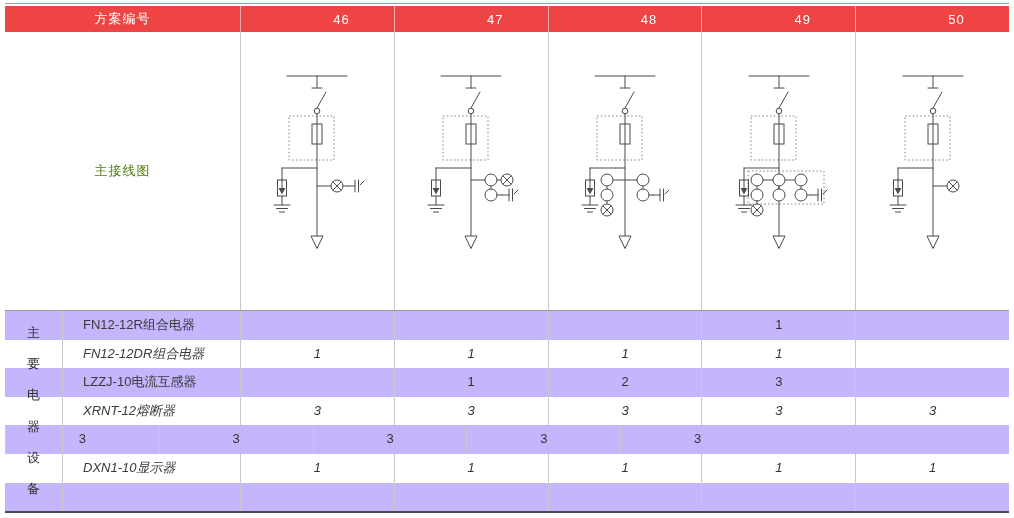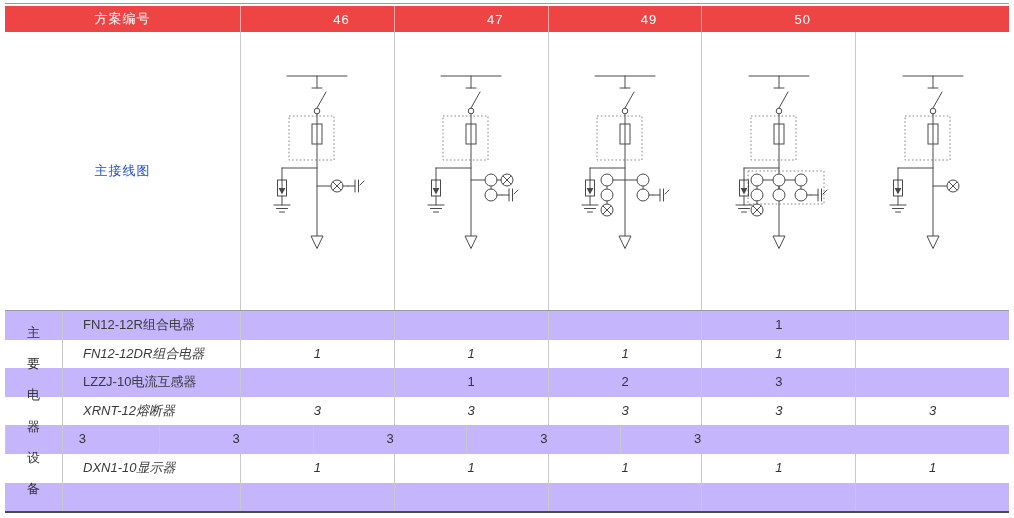--- a/index.html
+++ b/index.html
@@ -21,21 +21,21 @@
     letter-spacing: 1px;
   }
   .c0 { width: 235px; }
   .cs { width: 153.8px; padding-left: 48px; }
   .hdr .cs { border-left: 1px solid rgba(255,255,255,0.55); }
 
   
   .diagrow { display: flex; height: 278px; background: #ffffff; }
   .dlabel {
     width: 235px; display: flex; align-items: center; justify-content: center;
-    font-size: 13px; color: #1d4ed8; letter-spacing: 1px;
+    font-size: 13px; color: #4d7c0f; letter-spacing: 1px;
   }
   .dcell {
     width: 153.8px; border-left: 1px solid #c9c9c9;
     display: flex; justify-content: center; align-items: flex-start;
     padding-top: 36px;
   }
   .rule-mid { border-top: 1px solid #9b9b9b; height: 0; }
 
   
   .equip { position: relative; }
@@ -70,20 +70,21 @@
 </head>
 <body>
 
 <div class="page">
   <div class="rule-top"></div>
 
   <div class="hdr">
     <div class="c0 hcell">方案编号</div>
     <div class="cs hcell">46</div>
     <div class="cs hcell">47</div>
+    <div class="cs hcell">48</div>
     <div class="cs hcell">49</div>
     <div class="cs hcell">50</div>
   </div>
 
   <div class="diagrow">
     <div class="dlabel">主接线图</div>
     <div class="dcell">
       <svg class="diag" width="150" height="215" viewBox="0 0 150 215">
           <line x1="45" y1="8" x2="105" y2="8" class="ln"></line>
           <line x1="75" y1="8" x2="75" y2="20" class="ln"></line>

